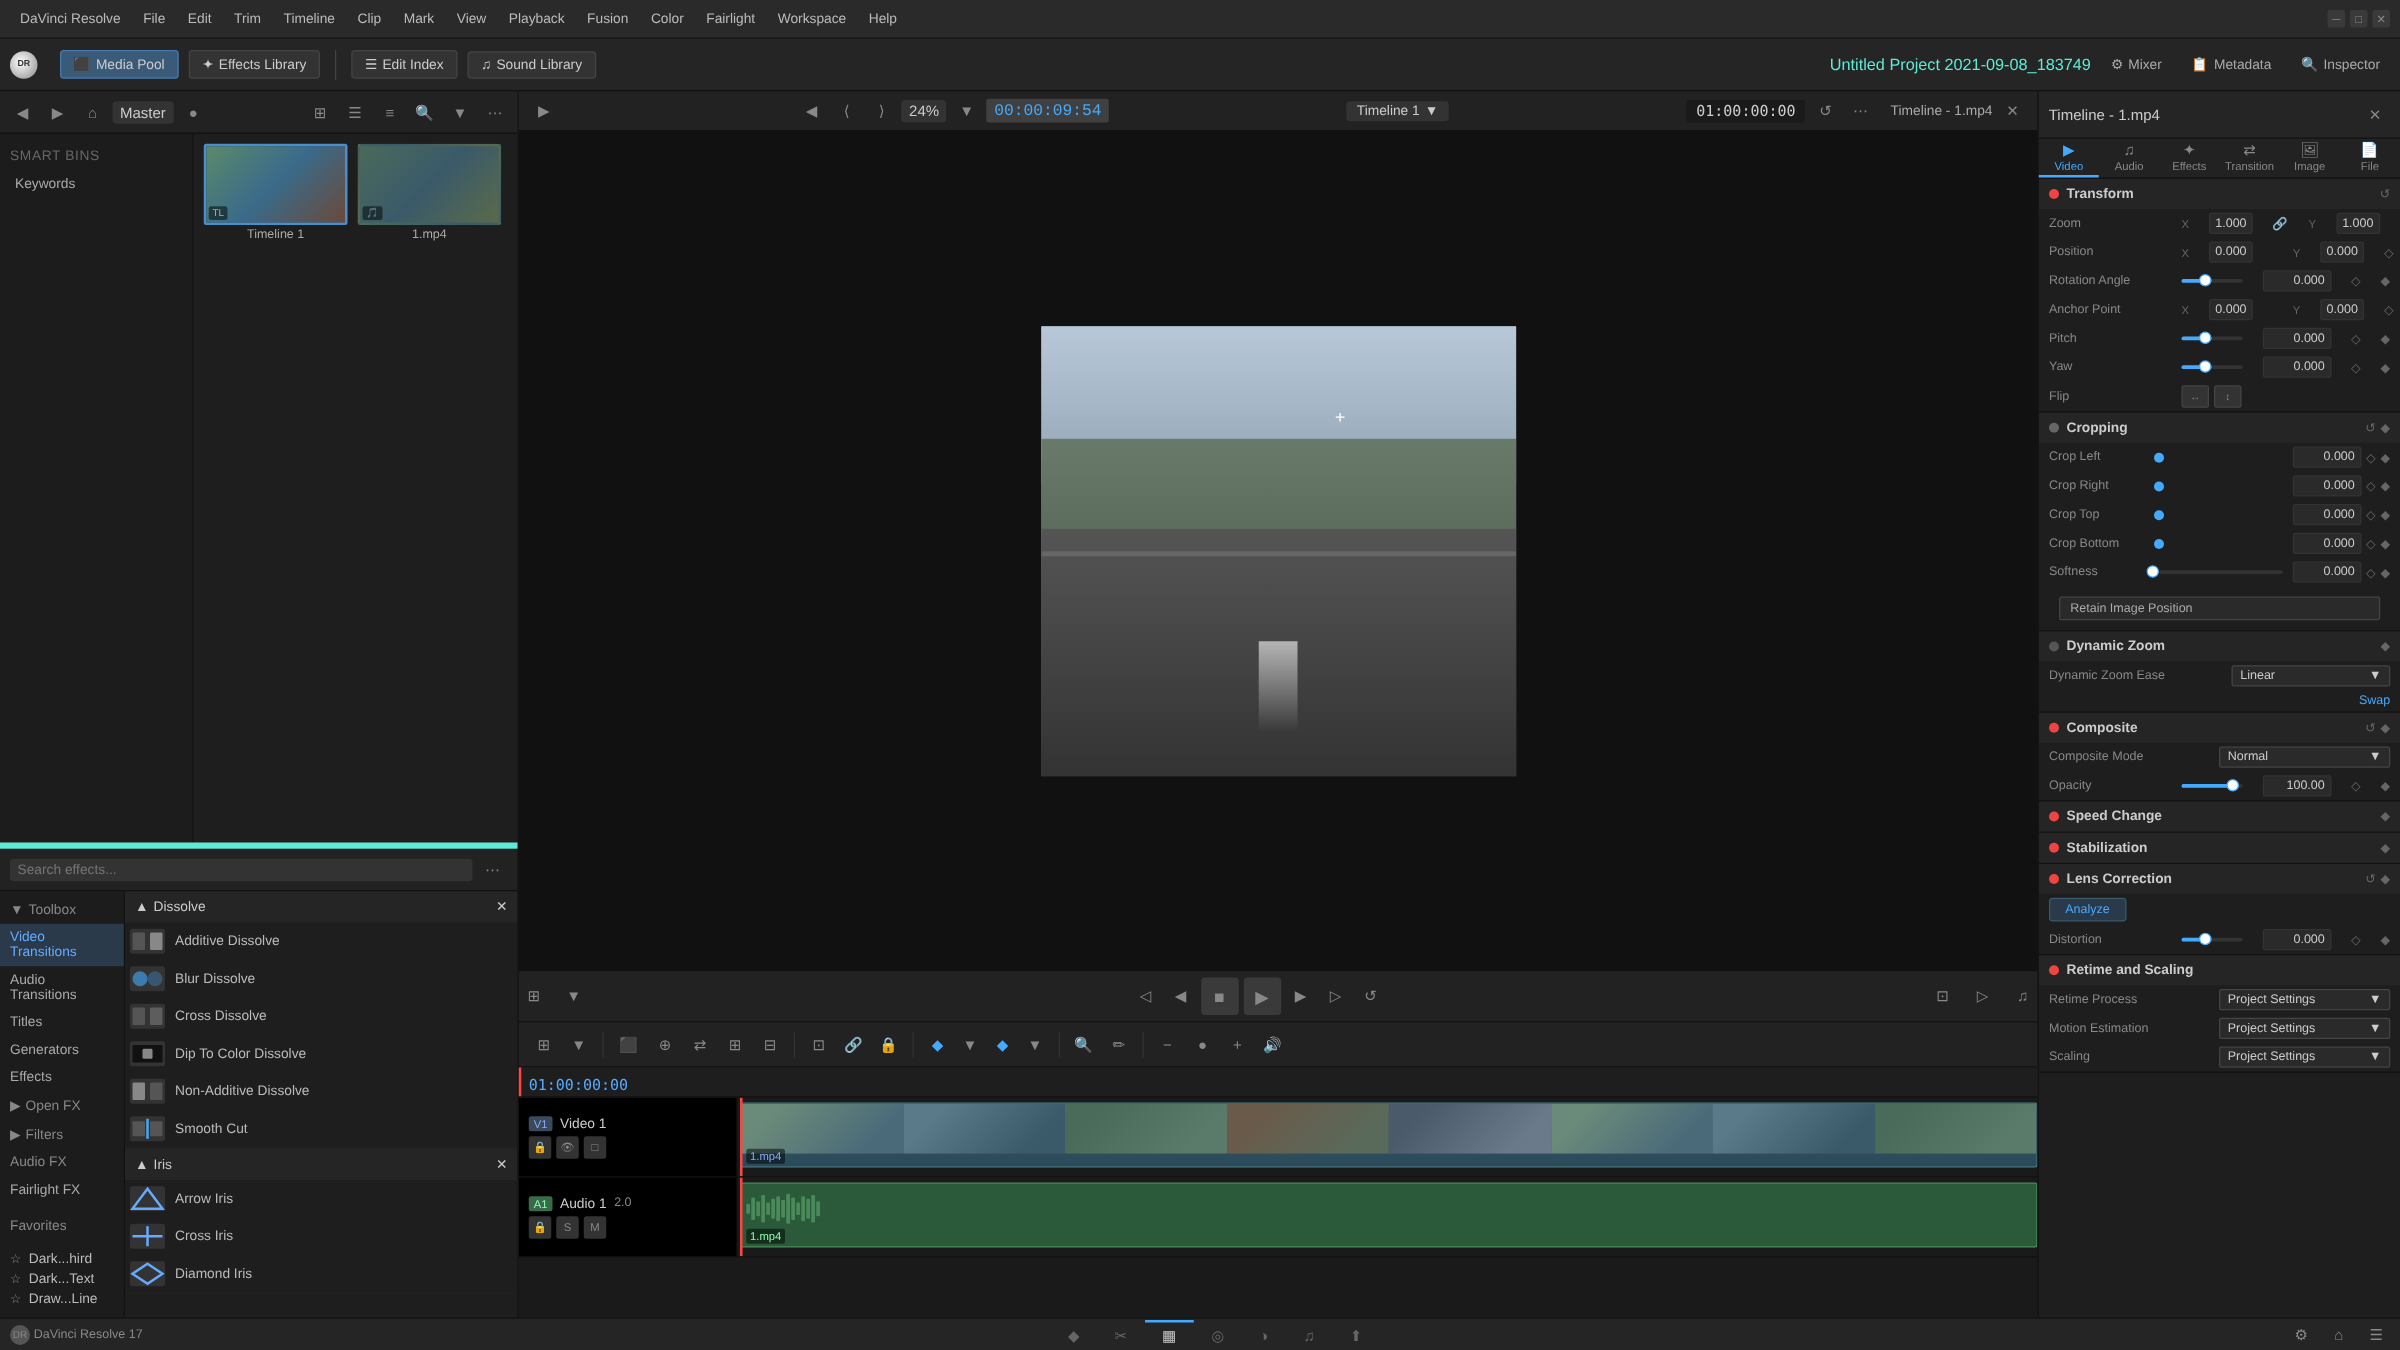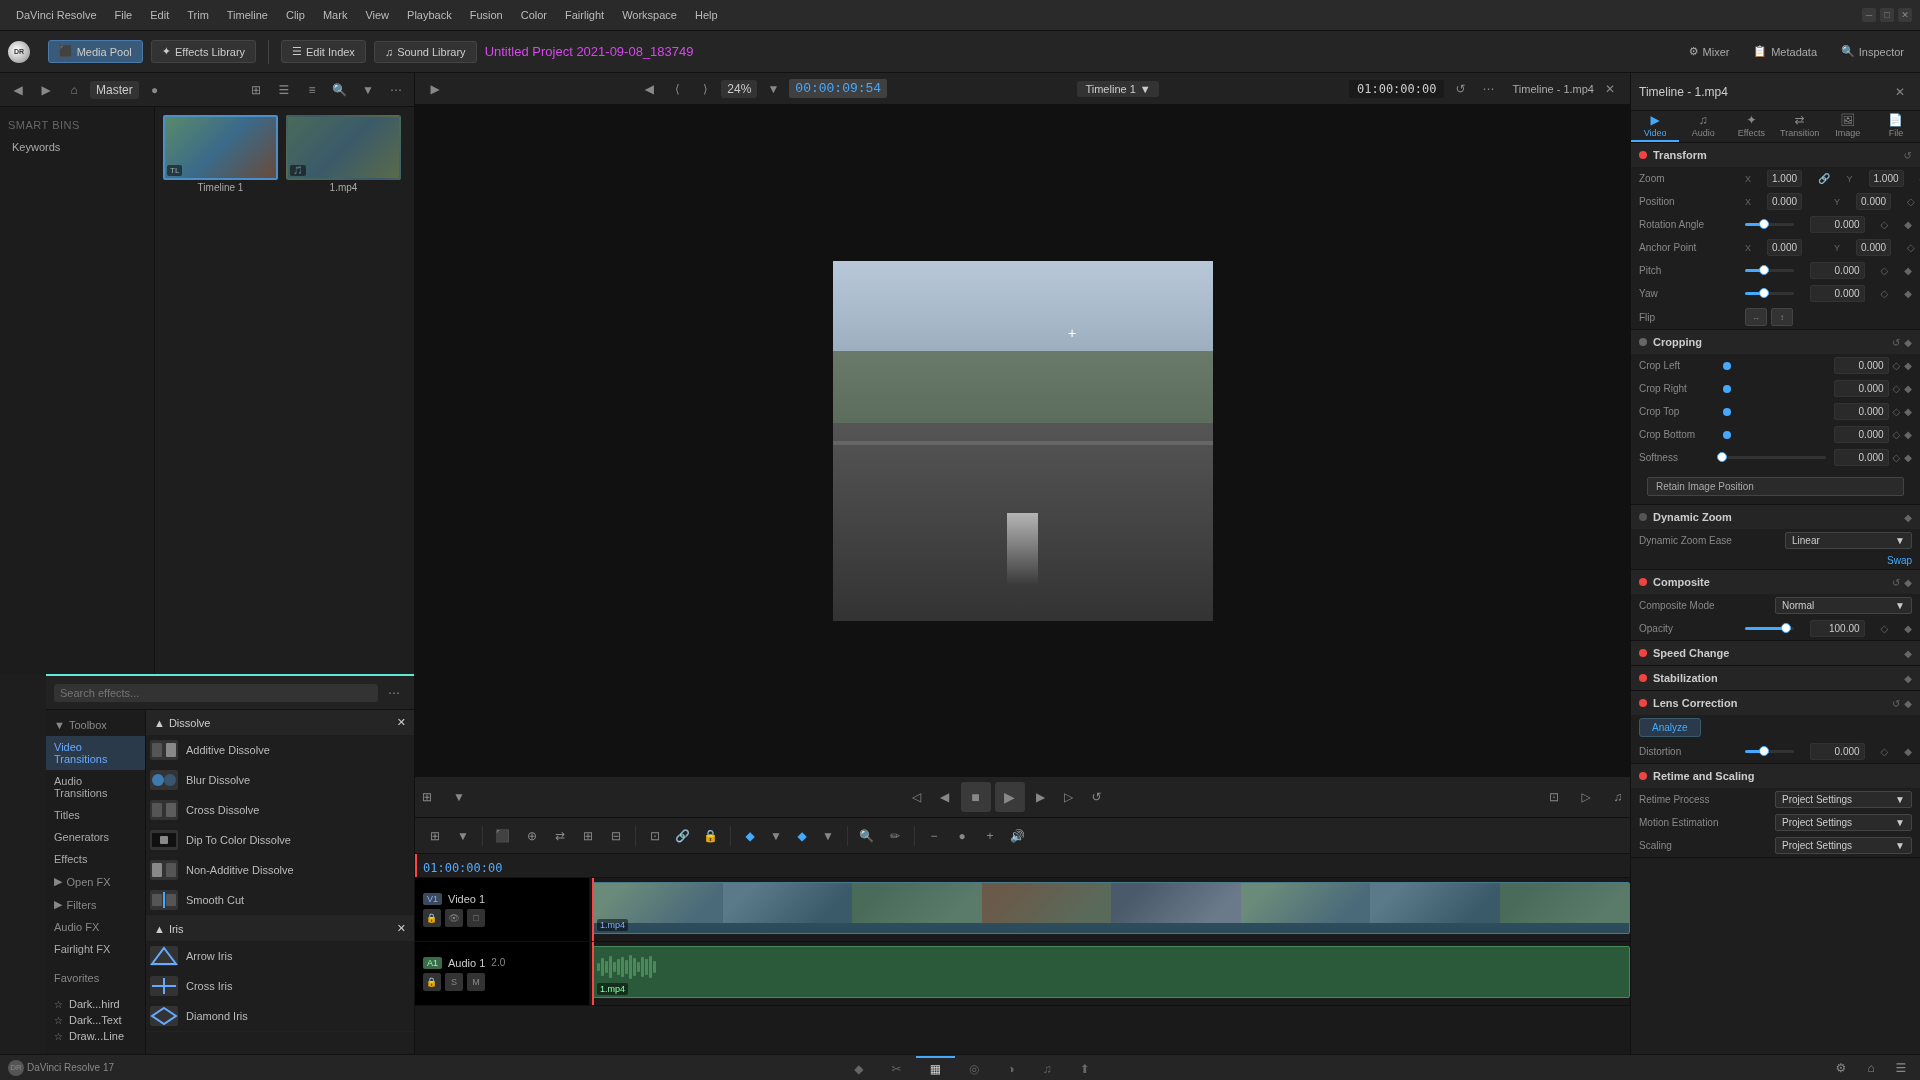--- a/index.html
+++ b/index.html
@@ -74,23 +74,23 @@
       border-radius: 3px;
       cursor: pointer;
       font-size: 11px;
       color: #ccc;
       border: 1px solid #444;
     }
     .toolbar-btn.active { background: #3a5a7a; border-color: #4a7aaa; }
     .toolbar-sep { width: 1px; height: 24px; background: #444; margin: 0 4px; }
     .center-title {
       flex: 1;
-      text-align: left;
+      text-align: right;
       font-size: 13px;
-      color: #d946ef;
+      color: #5eead4;
     }
     .right-tools {
       display: flex; align-items: center; gap: 8px;
     }
     .right-tool-btn {
       display: flex; align-items: center; gap: 4px;
       padding: 4px 8px;
       cursor: pointer;
       color: #aaa;
       font-size: 11px;
@@ -905,21 +905,21 @@
 
         <div class="media-thumb">
           <div class="media-thumb-img thumb-video">
             <div class="thumb-icon-overlay">🎵</div>
           </div>
           <div class="media-thumb-label">1.mp4</div>
         </div>
       </div>
     </div>
 
-    <div class="effects-panel" style="border-top:2px solid #5eead4; max-height: 380px; margin-left: 46px;">
+    <div class="effects-panel" style="border-top:5px solid #5eead4; max-height: 380px;">
       <div class="effects-header">
         <input class="effects-search" type="text" placeholder="Search effects..." style="">
         <div class="lt-btn">⋯</div>
       </div>
       <div class="effects-content">
 
         <div class="effects-left-nav">
           <div class="effects-nav-section">
             <span>▼</span>
             <span>Toolbox</span>

